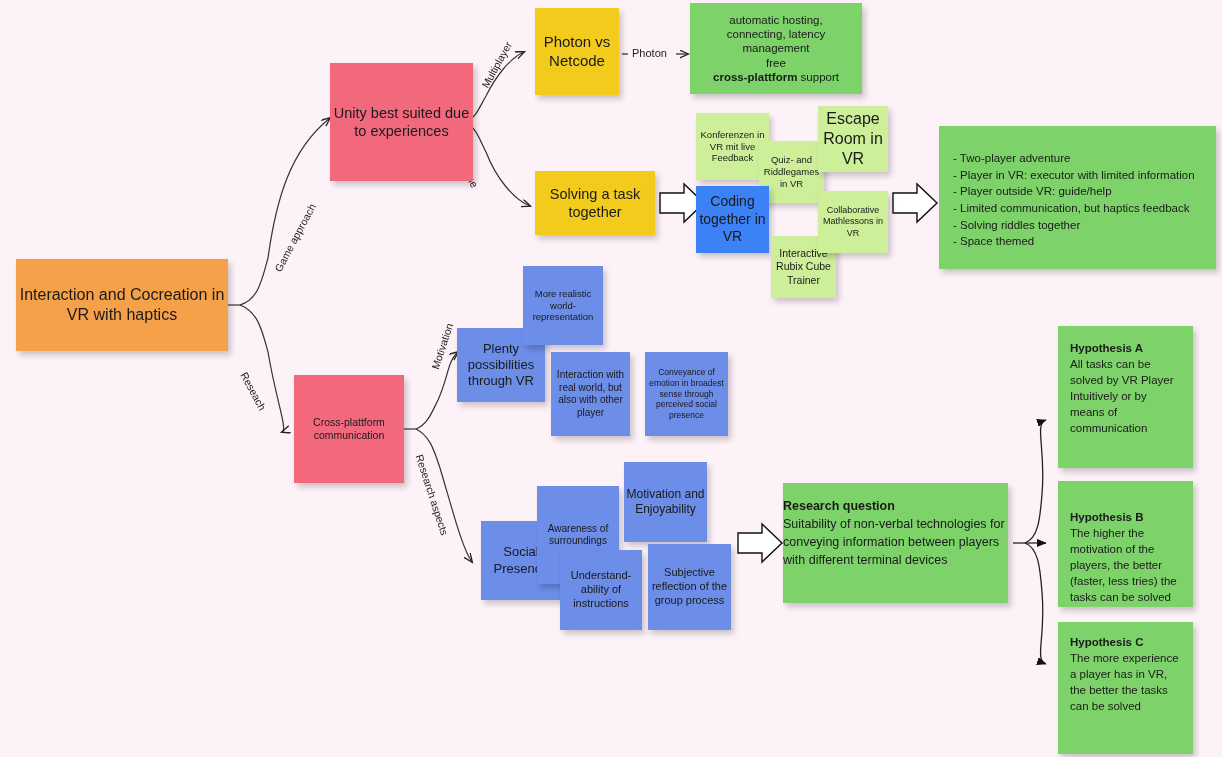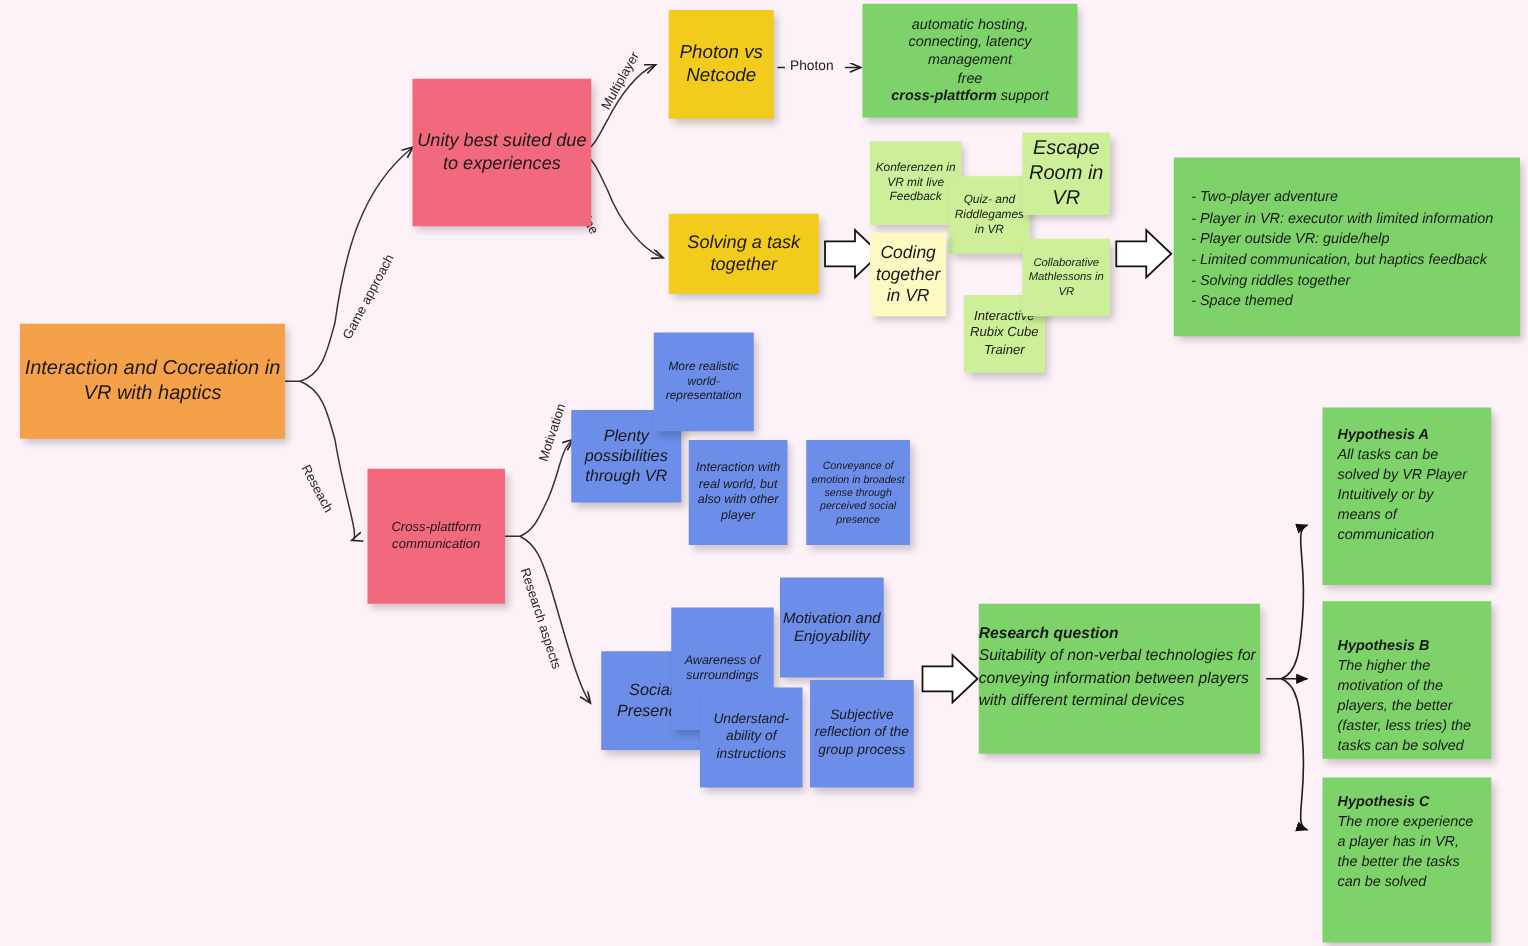--- a/index.html
+++ b/index.html
@@ -22,21 +22,20 @@
   }
   .node {
     position: absolute;
     display: flex;
     align-items: center;
     justify-content: center;
     text-align: center;
     color: #1a1a1a;
     line-height: 1.25;
     box-shadow: 3px 4px 6px rgba(0,0,0,0.20);
-    font-style: italic;
   }
   .node.left {
     text-align: left;
     justify-content: flex-start;
     align-items: flex-start;
   }
   .node .inner { width: 100%; }
   .edge-label {
     position: absolute;
     font-size: 10.5px;
@@ -130,21 +129,21 @@
 
   <div class="node" style="left:535px;top:171px;width:120px;height:64px;background:#f2cb1d;font-size:14.5px;">
     <span class="inner">Solving a task together</span>
   </div>
   <div class="node" style="left:759px;top:141px;width:65px;height:62px;background:#cdef99;font-size:9.5px;">
     <span class="inner">Quiz- and Riddlegames in VR</span>
   </div>
   <div class="node" style="left:818px;top:106px;width:70px;height:66px;background:#cdef99;font-size:16px;">
     <span class="inner">Escape Room in VR</span>
   </div>
-  <div class="node" style="left:696px;top:186px;width:61px;height:67px;background:#fef9c3;font-size:14px;">
+  <div class="node" style="left:696px;top:186px;width:73px;height:67px;background:#3b82f6;font-size:14px;">
     <span class="inner">Coding together in VR</span>
   </div>
   <div class="node" style="left:771px;top:236px;width:65px;height:62px;background:#cdef99;font-size:10.5px;">
     <span class="inner">Interactive Rubix Cube Trainer</span>
   </div>
   <div class="node" style="left:818px;top:191px;width:70px;height:62px;background:#cdef99;font-size:9px;">
     <span class="inner">Collaborative Mathlessons in VR</span>
   </div>
 
   <div class="node left" style="left:939px;top:126px;width:277px;height:143px;background:#7ed26a;font-size:11.5px;padding:24px 14px;line-height:1.45;">

